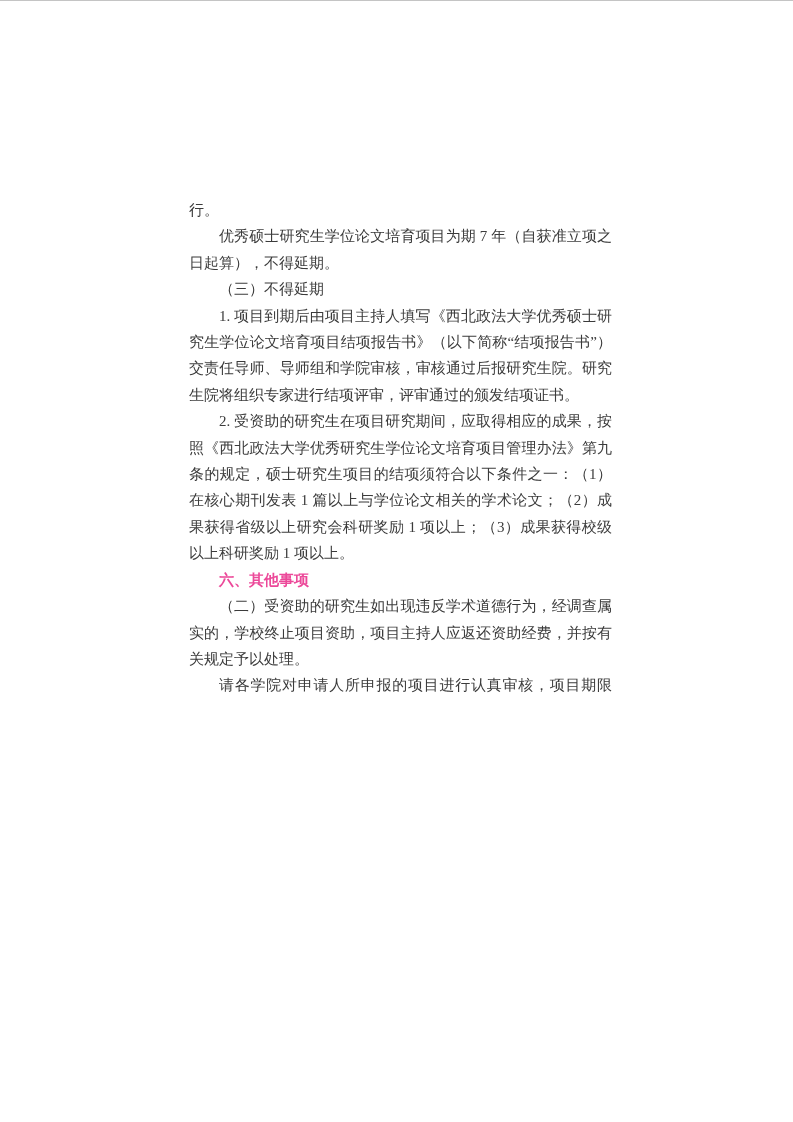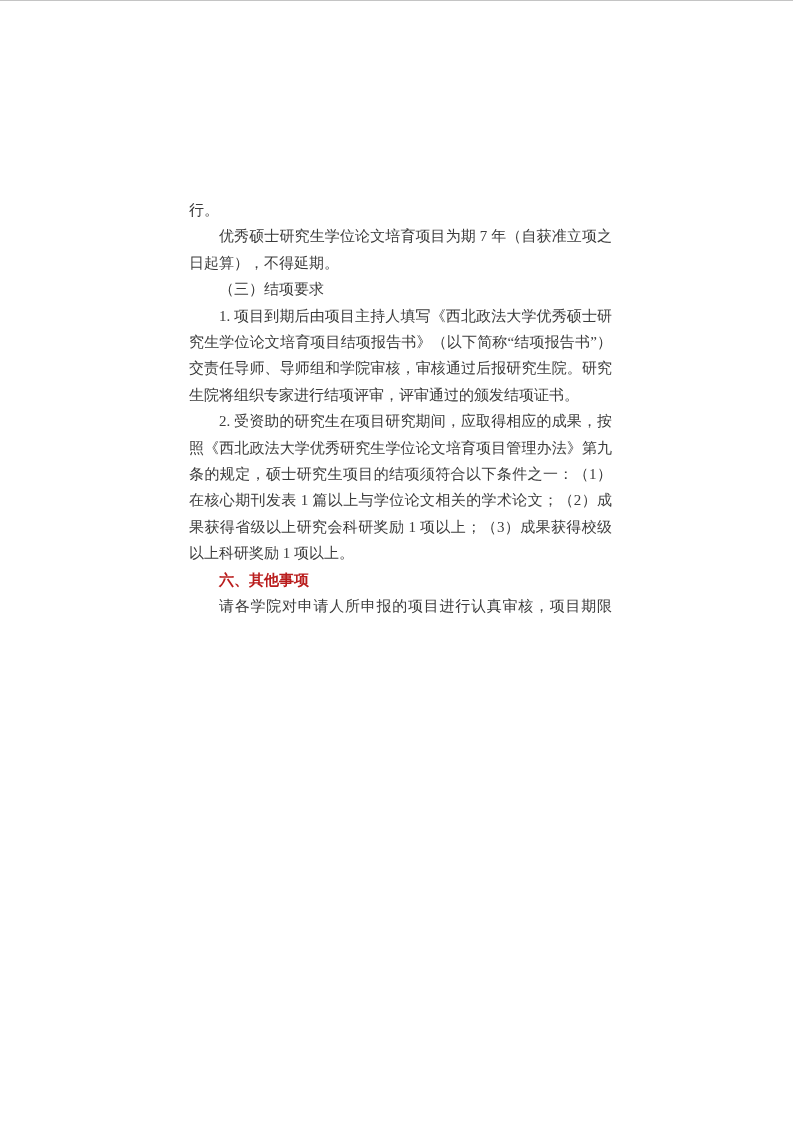--- a/index.html
+++ b/index.html
@@ -43,43 +43,44 @@
     margin: 0;
     padding: 0;
     text-indent: 2em;
   }
   .textblock p.flush {
     text-indent: 0;
   }
   .textblock p.heading {
     font-family: "Liberation Sans", sans-serif;
     font-weight: 700;
-    color: #b91c1c;
+    color: #ec4899;
   }
   .textblock p.fill {
     text-align-last: justify;
   }
 </style>
 </head>
 <body>
 
 <div class="page">
   <div class="top-edge"></div>
 
   <div class="textblock">
     <p class="flush">行。</p>
 
 
     <p>优秀硕士研究生学位论文培育项目为期 7 年（自获准立项之日起算），不得延期。</p>
 
-    <p>（三）结项要求</p>
+    <p>（三）不得延期</p>
 
     <p>1. 项目到期后由项目主持人填写《西北政法大学优秀硕士研究生学位论文培育项目结项报告书》（以下简称“结项报告书”）交责任导师、导师组和学院审核，审核通过后报研究生院。研究生院将组织专家进行结项评审，评审通过的颁发结项证书。</p>
 
     <p>2. 受资助的研究生在项目研究期间，应取得相应的成果，按照《西北政法大学优秀研究生学位论文培育项目管理办法》第九条的规定，硕士研究生项目的结项须符合以下条件之一：（1）在核心期刊发表 1 篇以上与学位论文相关的学术论文；（2）成果获得省级以上研究会科研奖励 1 项以上；（3）成果获得校级以上科研奖励 1 项以上。</p>
 
     <p class="heading">六、其他事项</p>
 
 
+    <p>（二）受资助的研究生如出现违反学术道德行为，经调查属实的，学校终止项目资助，项目主持人应返还资助经费，并按有关规定予以处理。</p>
 
     <p class="fill">请各学院对申请人所申报的项目进行认真审核，项目期限</p>
   </div>
 </div>
 
 </body></html>

